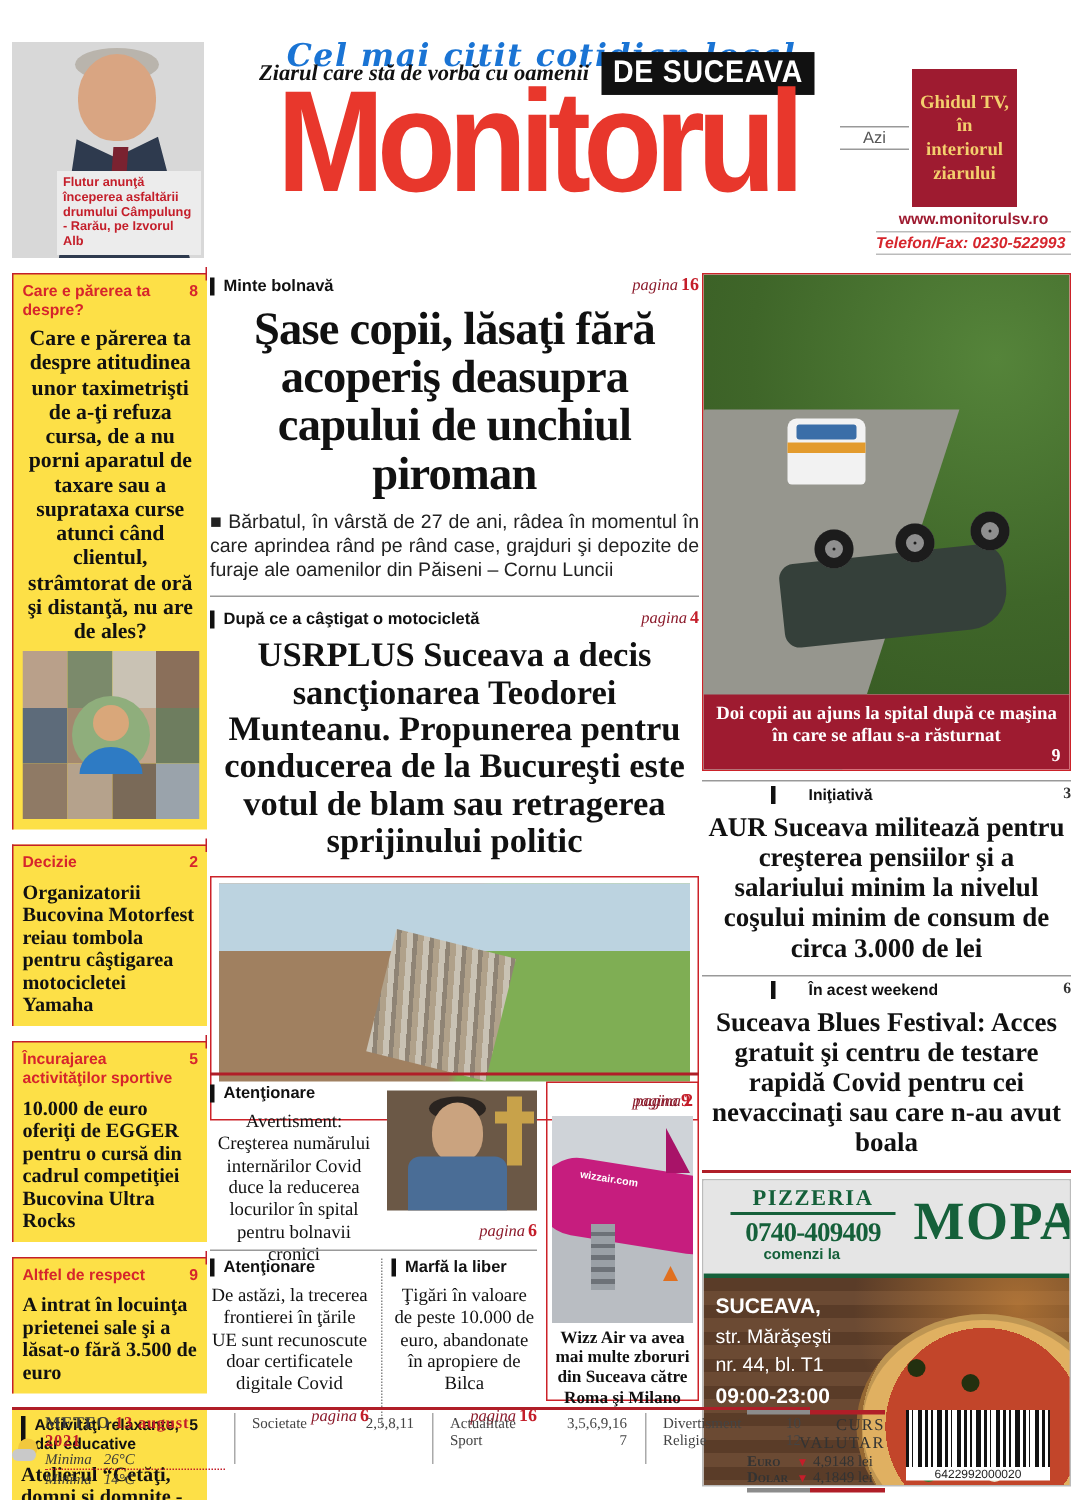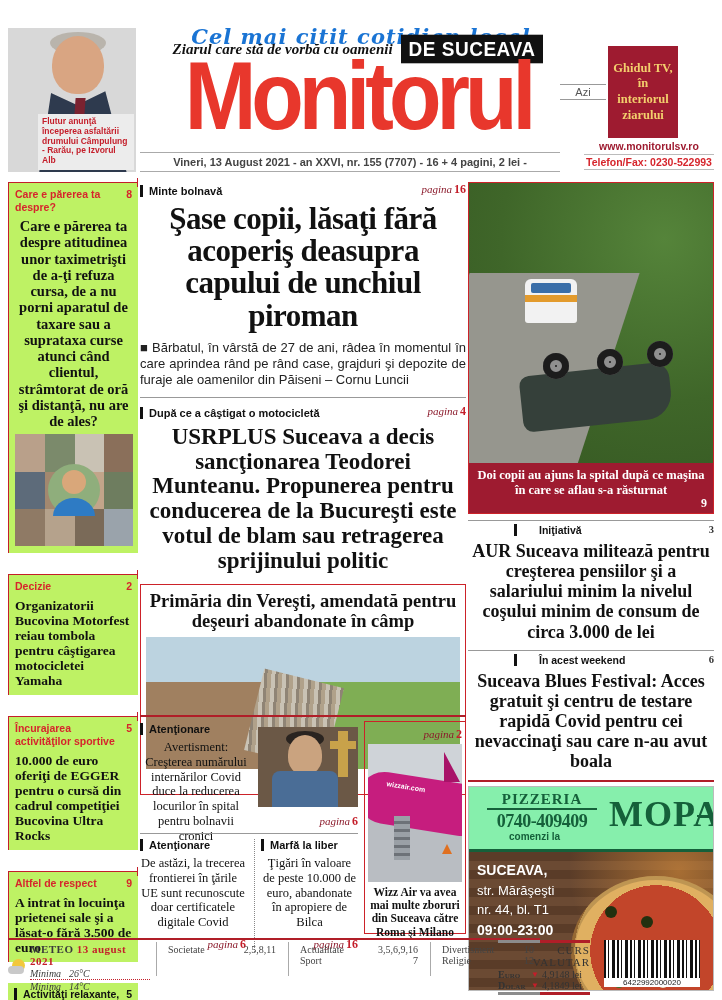--- a/index.html
+++ b/index.html
@@ -26,28 +26,28 @@
   .mast-title{margin-top:-10px;font-weight:bold;font-size:86px;color:#e8372c;letter-spacing:-5px;
               transform:scaleY(1.12);line-height:1.0;}
   .azi{position:absolute;left:560px;top:84px;width:46px;text-align:center;font-size:11px;color:#555;
        border-top:1px solid #999;border-bottom:1px solid #999;padding:1px 0;}
   .tv-box{position:absolute;left:608px;top:46px;width:70px;height:92px;background:#9e1b30;
           display:flex;align-items:center;justify-content:center;text-align:center;
           font-family:"Liberation Serif",serif;font-weight:bold;font-size:12.5px;color:#f3cf6d;
           padding:4px;box-sizing:border-box;line-height:1.25;}
   .site{position:absolute;left:584px;top:140px;width:130px;text-align:center;
         font-size:10.5px;font-weight:bold;color:#9e1b30;}
-  .phone{position:absolute;left:584px;top:154px;width:130px;text-align:center;
-         font-size:10.5px;font-weight:bold;color:#d6252c;border-top:1px solid #bbb;border-bottom:1px solid #bbb;padding:1px 0;}
+  .phone{position:absolute;left:584px;top:154px;width:130px;text-align:left;
+         font-size:10.5px;font-weight:bold;color:#d6252c;border-top:1px solid #bbb;border-bottom:1px solid #bbb;padding:1px 0;font-style:italic;}
   .dateline{position:absolute;left:140px;top:152px;width:420px;text-align:center;
             font-size:11px;font-weight:bold;color:#444;border-top:1px solid #aaa;border-bottom:1px solid #aaa;
             padding:3px 0;}
   
   .sidebar{position:absolute;left:8px;top:182px;width:130px;}
-  .sb-item{position:relative;background:#bef264;padding:5px 6px 7px;margin-bottom:21px;box-sizing:border-box;}
+  .sb-item{position:relative;background:#fde047;padding:5px 6px 7px;margin-bottom:10px;box-sizing:border-box;}
   .sb-item.red{border-top:1px solid #c41e2a;border-left:1px solid #c41e2a;}
   .sb-item.red::after{content:"";position:absolute;top:-5px;right:0;width:1px;height:9px;background:#c41e2a;}
   .sb-kick{display:flex;justify-content:space-between;font-size:10.5px;font-weight:bold;line-height:1.2;}
   .sb-item.red .sb-kick{color:#d6252c;}
   .sb-item.black .sb-kick{color:#111;padding-left:6px;border-left:3px solid #111;}
   .sb-text{font-family:"Liberation Serif",serif;font-weight:bold;font-size:13.5px;line-height:1.12;
            color:#111;margin-top:5px;}
   .sb-text.center{text-align:center;font-size:14.5px;}
   .collage{position:relative;margin-top:5px;height:112px;}
   .collage svg{display:block;}
@@ -118,21 +118,21 @@
       font-family:"Liberation Serif",serif;font-weight:bold;font-size:12.5px;line-height:1.2;
       text-align:center;padding:5px 8px 0;box-sizing:border-box;}
   .acc-page{position:absolute;right:6px;bottom:2px;font-size:12px;font-weight:bold;color:#fff;font-family:"Liberation Serif",serif;}
   .r-story{border-top:1px solid #999;margin-top:6px;padding-top:3px;}
   .r-kickrow{display:flex;justify-content:space-between;font-size:10.5px;font-weight:bold;}
   .r-kick{padding-left:22px;border-left:3px solid #111;color:#111;margin-left:46px;}
   .r-page{color:#333;font-family:"Liberation Serif",serif;}
   .h4{font-family:"Liberation Serif",serif;font-weight:bold;font-size:18px;line-height:1.12;text-align:center;margin:5px 2px 8px;}
   .adbox{border-top:2px solid #b01e28;margin-top:4px;padding-top:4px;}
   .ad{height:205px;position:relative;box-sizing:border-box;border:1px solid #bbb;overflow:hidden;}
-  .ad-top{height:62px;background:#86efac;position:relative;}
+  .ad-top{height:62px;background:#e5e5e5;position:relative;}
   .ad-pizzeria{position:absolute;left:18px;top:4px;width:110px;text-align:center;
       font-family:"Liberation Serif",serif;font-weight:bold;font-size:15px;color:#15603a;
       border-bottom:2px solid #15603a;letter-spacing:1px;}
   .ad-phone{position:absolute;left:10px;top:24px;width:126px;text-align:center;
       font-family:"Liberation Serif",serif;font-weight:bold;font-size:18px;color:#15603a;letter-spacing:-0.5px;}
   .ad-note{position:absolute;left:40px;top:44px;font-size:10px;font-weight:bold;color:#15603a;}
   .ad-brand{position:absolute;left:140px;top:6px;font-family:"Liberation Serif",serif;font-weight:bold;
       font-size:36px;color:#15603a;letter-spacing:1px;}
   .ad-dash{position:absolute;right:2px;top:28px;width:14px;border-top:2px solid #15603a;}
   .ad-photo{position:absolute;left:0;top:62px;right:0;bottom:0;
@@ -194,21 +194,20 @@
       <span class="subtitle">Ziarul care stă de vorbă cu oamenii</span>
       <span class="region-box">DE SUCEAVA</span>
     </div>
     <div class="mast-title">Monitorul</div>
   </div>
 
   <div class="azi">Azi</div>
   <div class="tv-box">Ghidul TV, în interiorul ziarului</div>
   <div class="site">www.monitorulsv.ro</div>
   <div class="phone">Telefon/Fax: 0230-522993</div>
-  <div class="dateline">Vineri, 13 August 2021 - an XXVI, nr. 155 (7707) - 16 + 4 pagini, 2 lei -</div>
 
   <div class="sidebar">
 
     <div class="sb-item red">
       <div class="sb-kick">
         <span>Care e părerea ta despre?</span>
         <span>8</span>
       </div>
       <div class="sb-text center">Care e părerea ta despre atitudinea unor taximetrişti de a-ţi refuza cursa, de a nu porni aparatul de taxare sau a suprataxa curse atunci când clientul, strâmtorat de oră şi distanţă, nu are de ales?</div>
       <div class="collage">
@@ -277,21 +276,20 @@
 
     <hr class="rule">
 
     <div class="kickrow">
       <span class="kick">După ce a câştigat o motocicletă</span>
       <span class="pag"><span>pagina</span><b>4</b></span>
     </div>
     <div class="h2">USRPLUS Suceava a decis sancţionarea Teodorei Munteanu. Propunerea pentru conducerea de la Bucureşti este votul de blam sau retragerea sprijinului politic</div>
 
     <div class="veresti">
-      <div class="h3">Primăria din Vereşti, amendată pentru deşeuri abandonate în câmp</div>
       <div class="veresti-photo"></div>
       <div class="veresti-pag"><span class="pag"><span>pagina</span><b>9</b></span></div>
     </div>
 
     <div class="mainbot">
       <div class="mb-grid">
         <div class="mb-textA">
           <div class="kickrow">
               <span class="kick">Atenţionare</span>
             </div>

